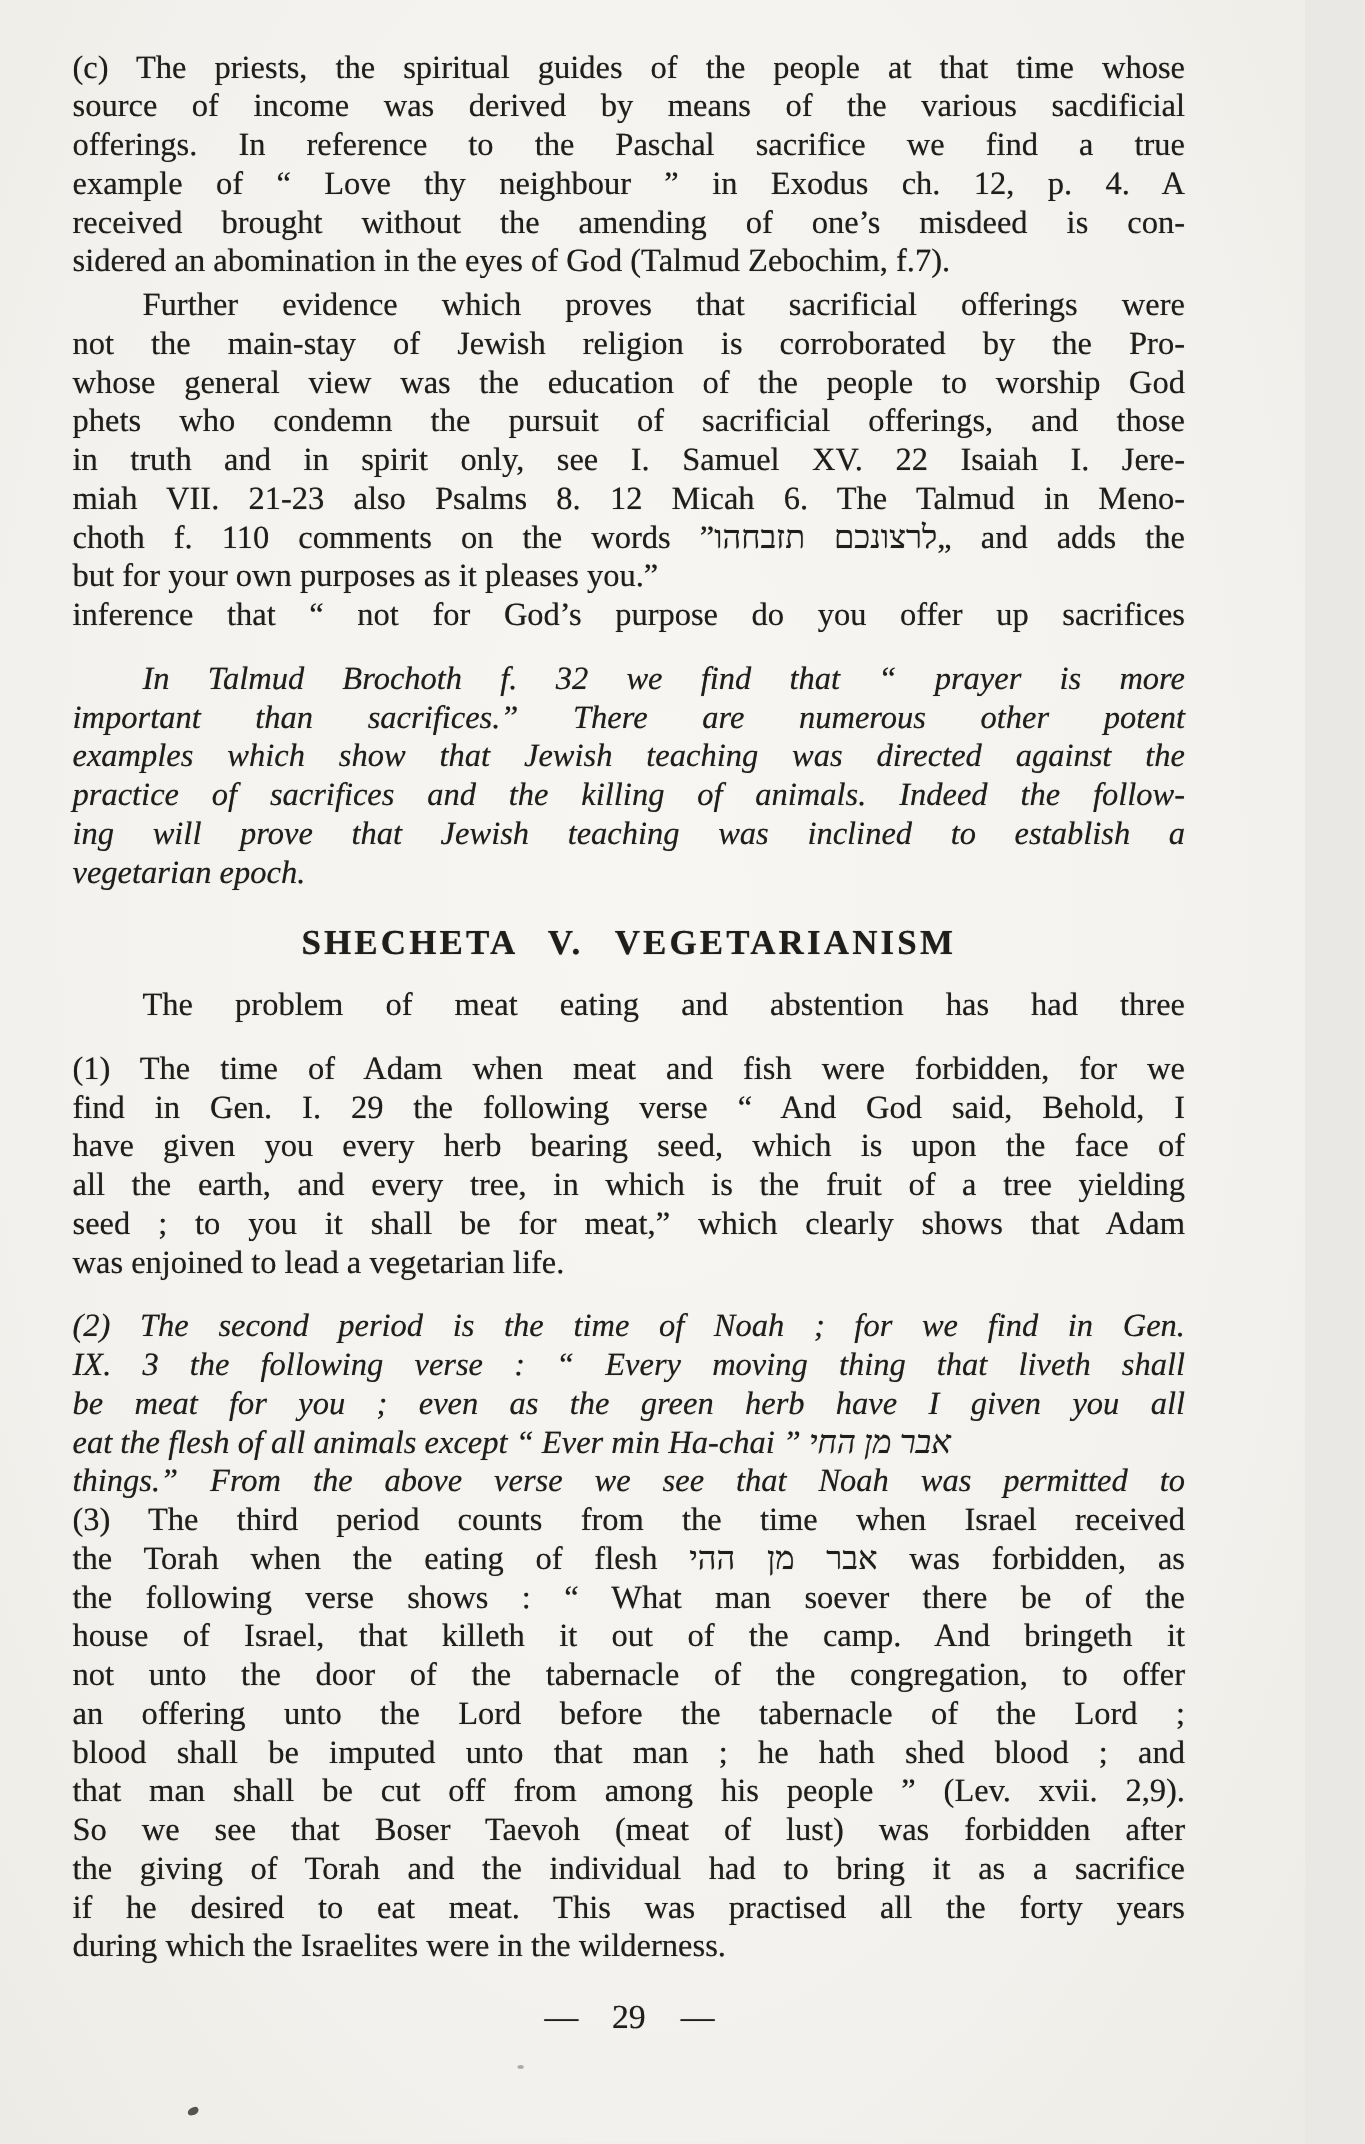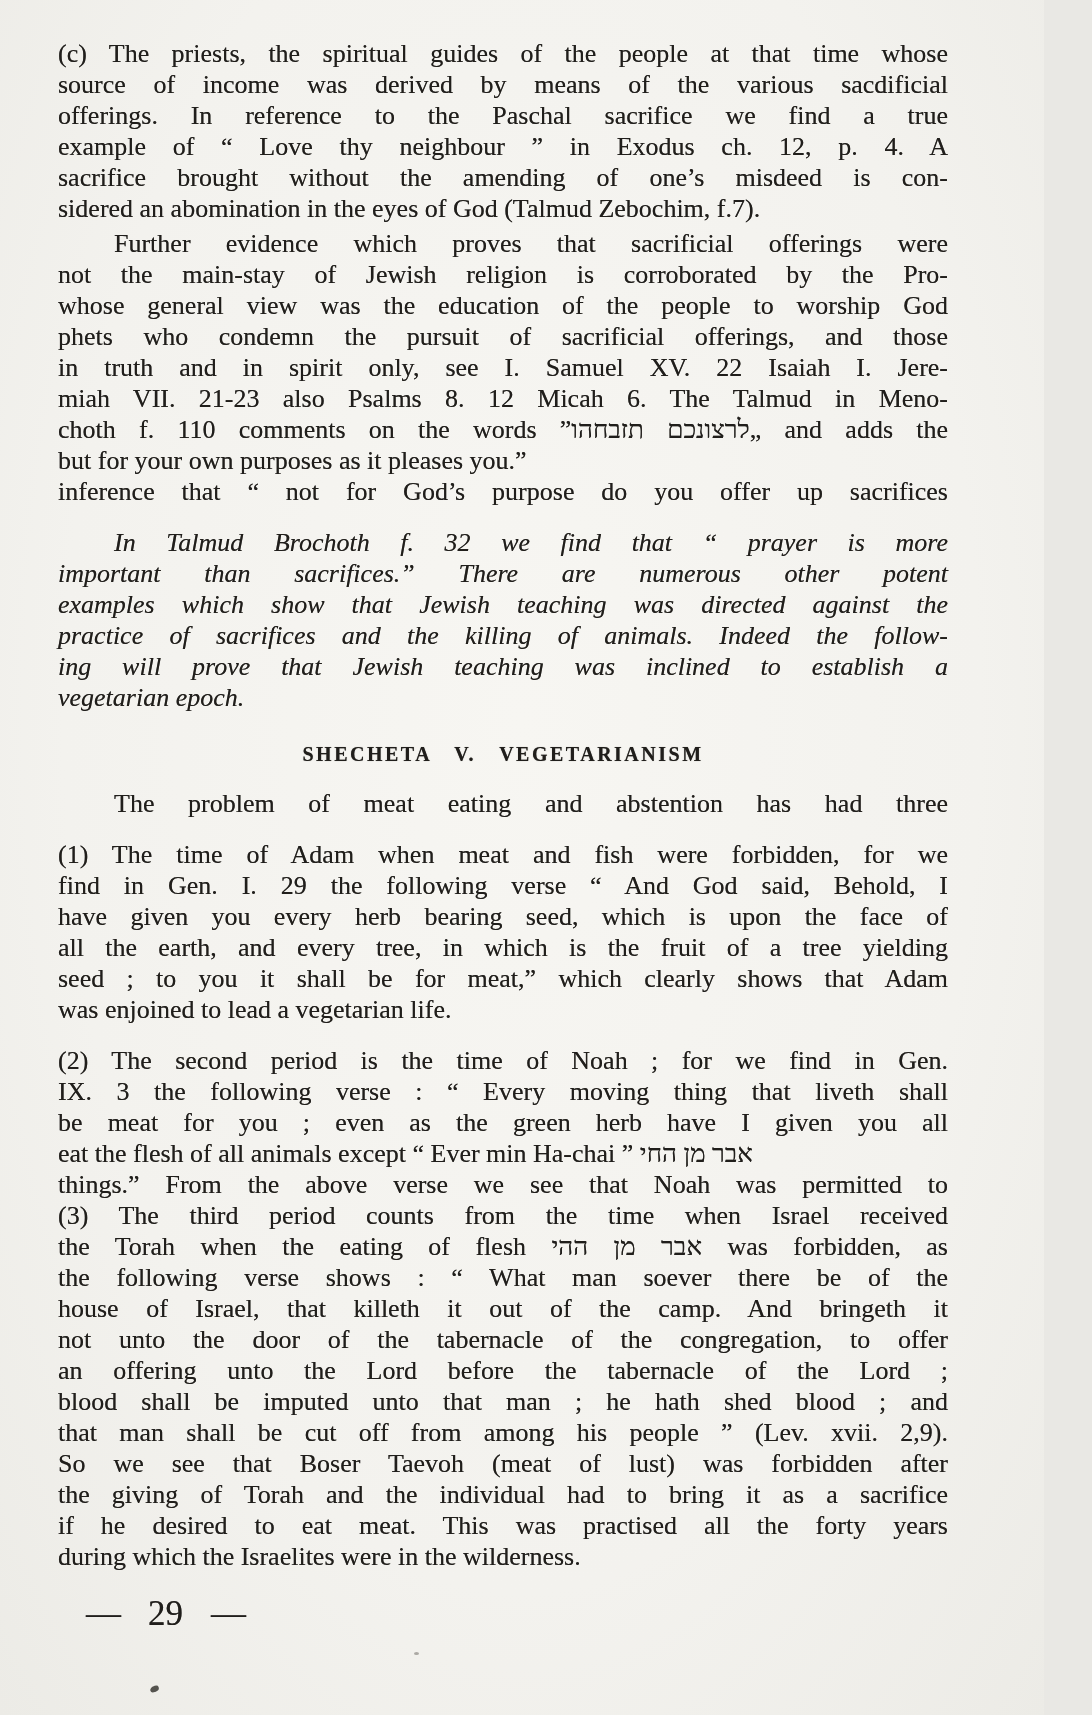--- a/index.html
+++ b/index.html
@@ -35,33 +35,33 @@
     min-height: 31px;
     white-space: normal;
   }
   .line.last {
     text-align: right;
     text-align-last: left;
   }
   .line.first-indent { padding-left: 56px; }
   .section-heading {
     text-align: center;
-    font-size: 20px;
+    font-size: 28px;
     line-height: 31px;
     letter-spacing: 2.5px;
     word-spacing: 16px;
     margin: 26px 0 18px 0;
     color: #201e1b;
     text-shadow: 0 0 0.7px rgba(32,30,27,0.7);
     font-family: Liberation Serif, serif;
   }
   .footer {
     margin-top: 26px;
-    text-align: left;
-    font-size: 35px;
+    text-align: center;
+    font-size: 27px;
     line-height: 31px;
   }
   .footer .dash { display: inline-block; margin: 0 28px; letter-spacing: -1px; }
   .ink-mark {
     position: absolute;
     left: 150px;
     top: 1686px;
     width: 9px;
     height: 6px;
     background: #3a3834;
@@ -84,21 +84,21 @@
 <body>
 
 <div class="page">
   <div class="text-column">
     <div id="body-before">
         <div class="para">
           <div class="line">(c) The priests, the spiritual guides of the people at that time whose</div>
           <div class="line">source of income was derived by means of the various sacdificial</div>
           <div class="line">offerings. In reference to the Paschal sacrifice we find a true</div>
           <div class="line">example of “ Love thy neighbour ” in Exodus ch. 12, p. 4. A</div>
-          <div class="line">sacrifice brought without the amending of one’s misdeed is con-</div>
+          <div class="line">received brought without the amending of one’s misdeed is con-</div>
           <div class="line last">sidered an abomination in the eyes of God (Talmud Zebochim, f.7).</div>
         </div>
         <div class="para" style="margin-top: 4px;">
           <div class="line first-indent">Further evidence which proves that sacrificial offerings were</div>
           <div class="line">not the main-stay of Jewish religion is corroborated by the Pro-</div>
           <div class="line">whose general view was the education of the people to worship God</div>
           <div class="line">phets who condemn the pursuit of sacrificial offerings, and those</div>
           <div class="line">in truth and in spirit only, see I. Samuel XV. 22 Isaiah I. Jere-</div>
           <div class="line">miah VII. 21-23 also Psalms 8. 12 Micah 6. The Talmud in Meno-</div>
           <div class="line">choth f. 110 comments on the words ”לרצונכם תזבחהו„ and adds the</div>
@@ -120,21 +120,21 @@
           <div class="line first-indent">The problem of meat eating and abstention has had three</div>
         </div>
         <div class="para" style="margin-top: 20px;">
           <div class="line">(1) The time of Adam when meat and fish were forbidden, for we</div>
           <div class="line">find in Gen. I. 29 the following verse “ And God said, Behold, I</div>
           <div class="line">have given you every herb bearing seed, which is upon the face of</div>
           <div class="line">all the earth, and every tree, in which is the fruit of a tree yielding</div>
           <div class="line">seed ; to you it shall be for meat,” which clearly shows that Adam</div>
           <div class="line last">was enjoined to lead a vegetarian life.</div>
         </div>
-        <div class="para" style="margin-top: 20px;">
+        <div class="para" style="margin-top: 20px; font-style: italic;">
           <div class="line">(2) The second period is the time of Noah ; for we find in Gen.</div>
           <div class="line">IX. 3 the following verse : “ Every moving thing that liveth shall</div>
           <div class="line">be meat for you ; even as the green herb have I given you all</div>
           <div class="line last">eat the flesh of all animals except “ Ever min Ha-chai ” אבר מן החי</div>
           <div class="line">things.” From the above verse we see that Noah was permitted to</div>
         </div>
         <div class="para">
           <div class="line">(3) The third period counts from the time when Israel received</div>
           <div class="line">the Torah when the eating of flesh אבר מן ההי was forbidden, as</div>
           <div class="line">the following verse shows : “ What man soever there be of the</div>

